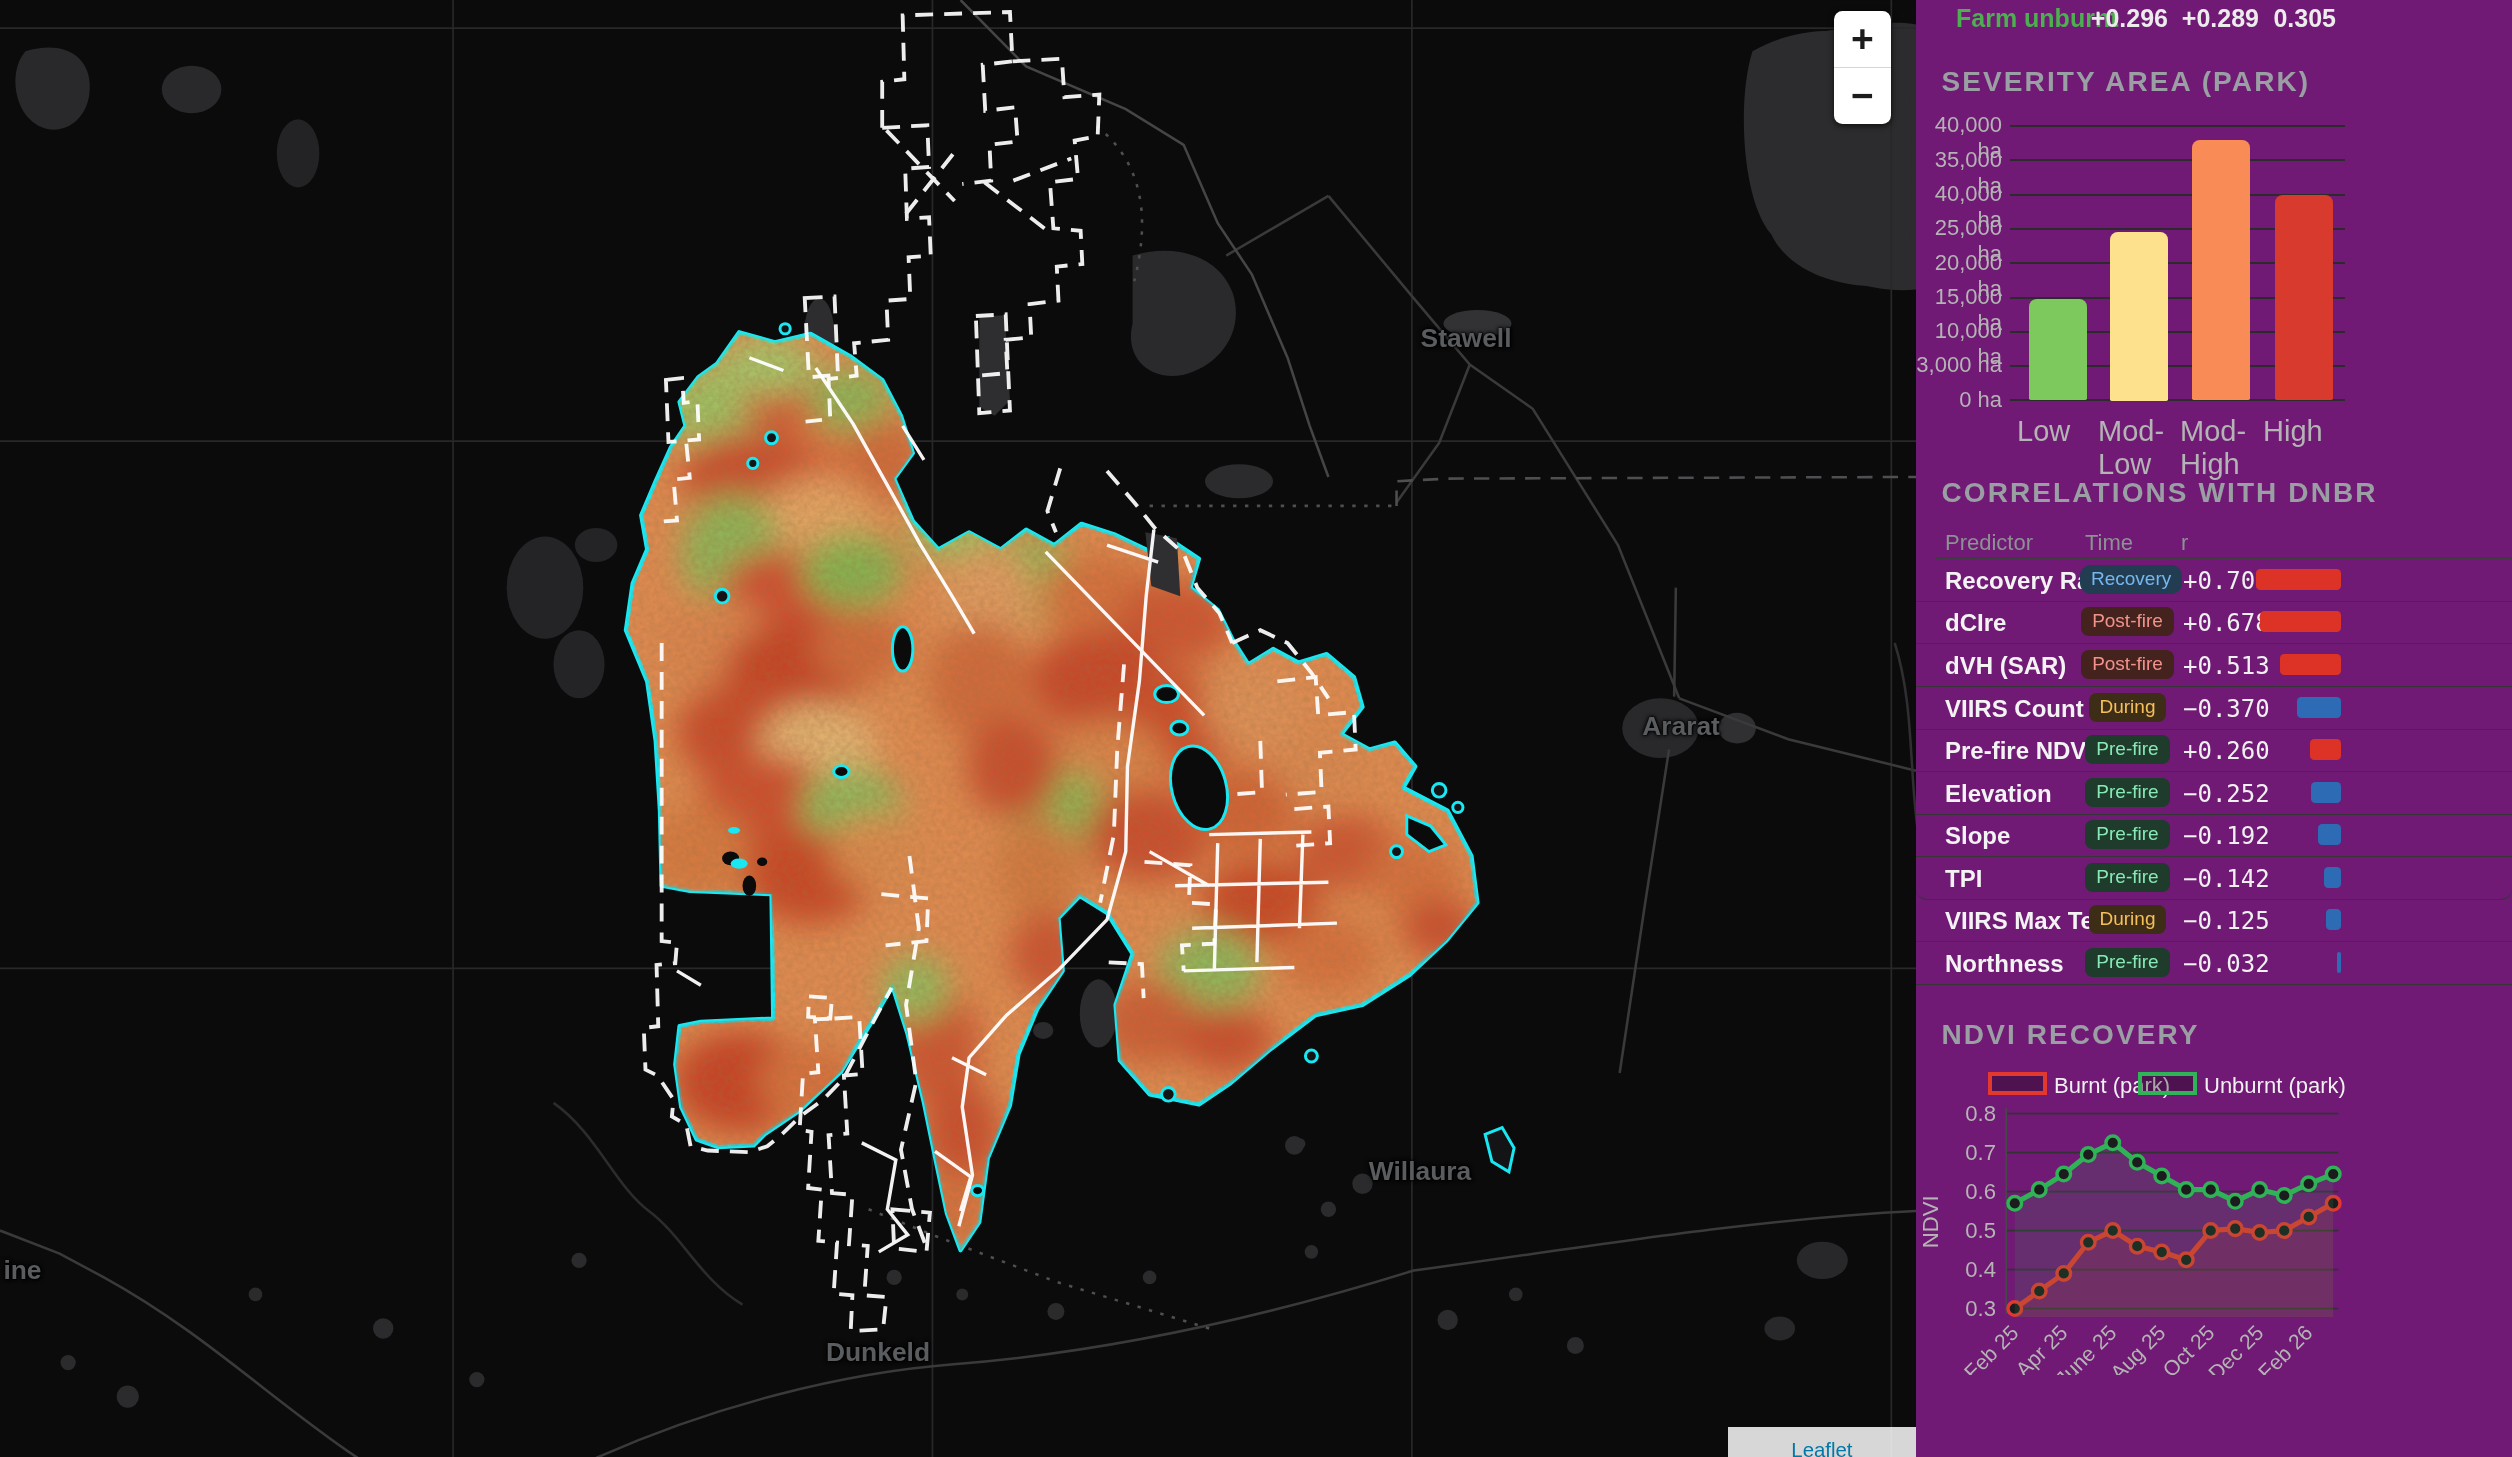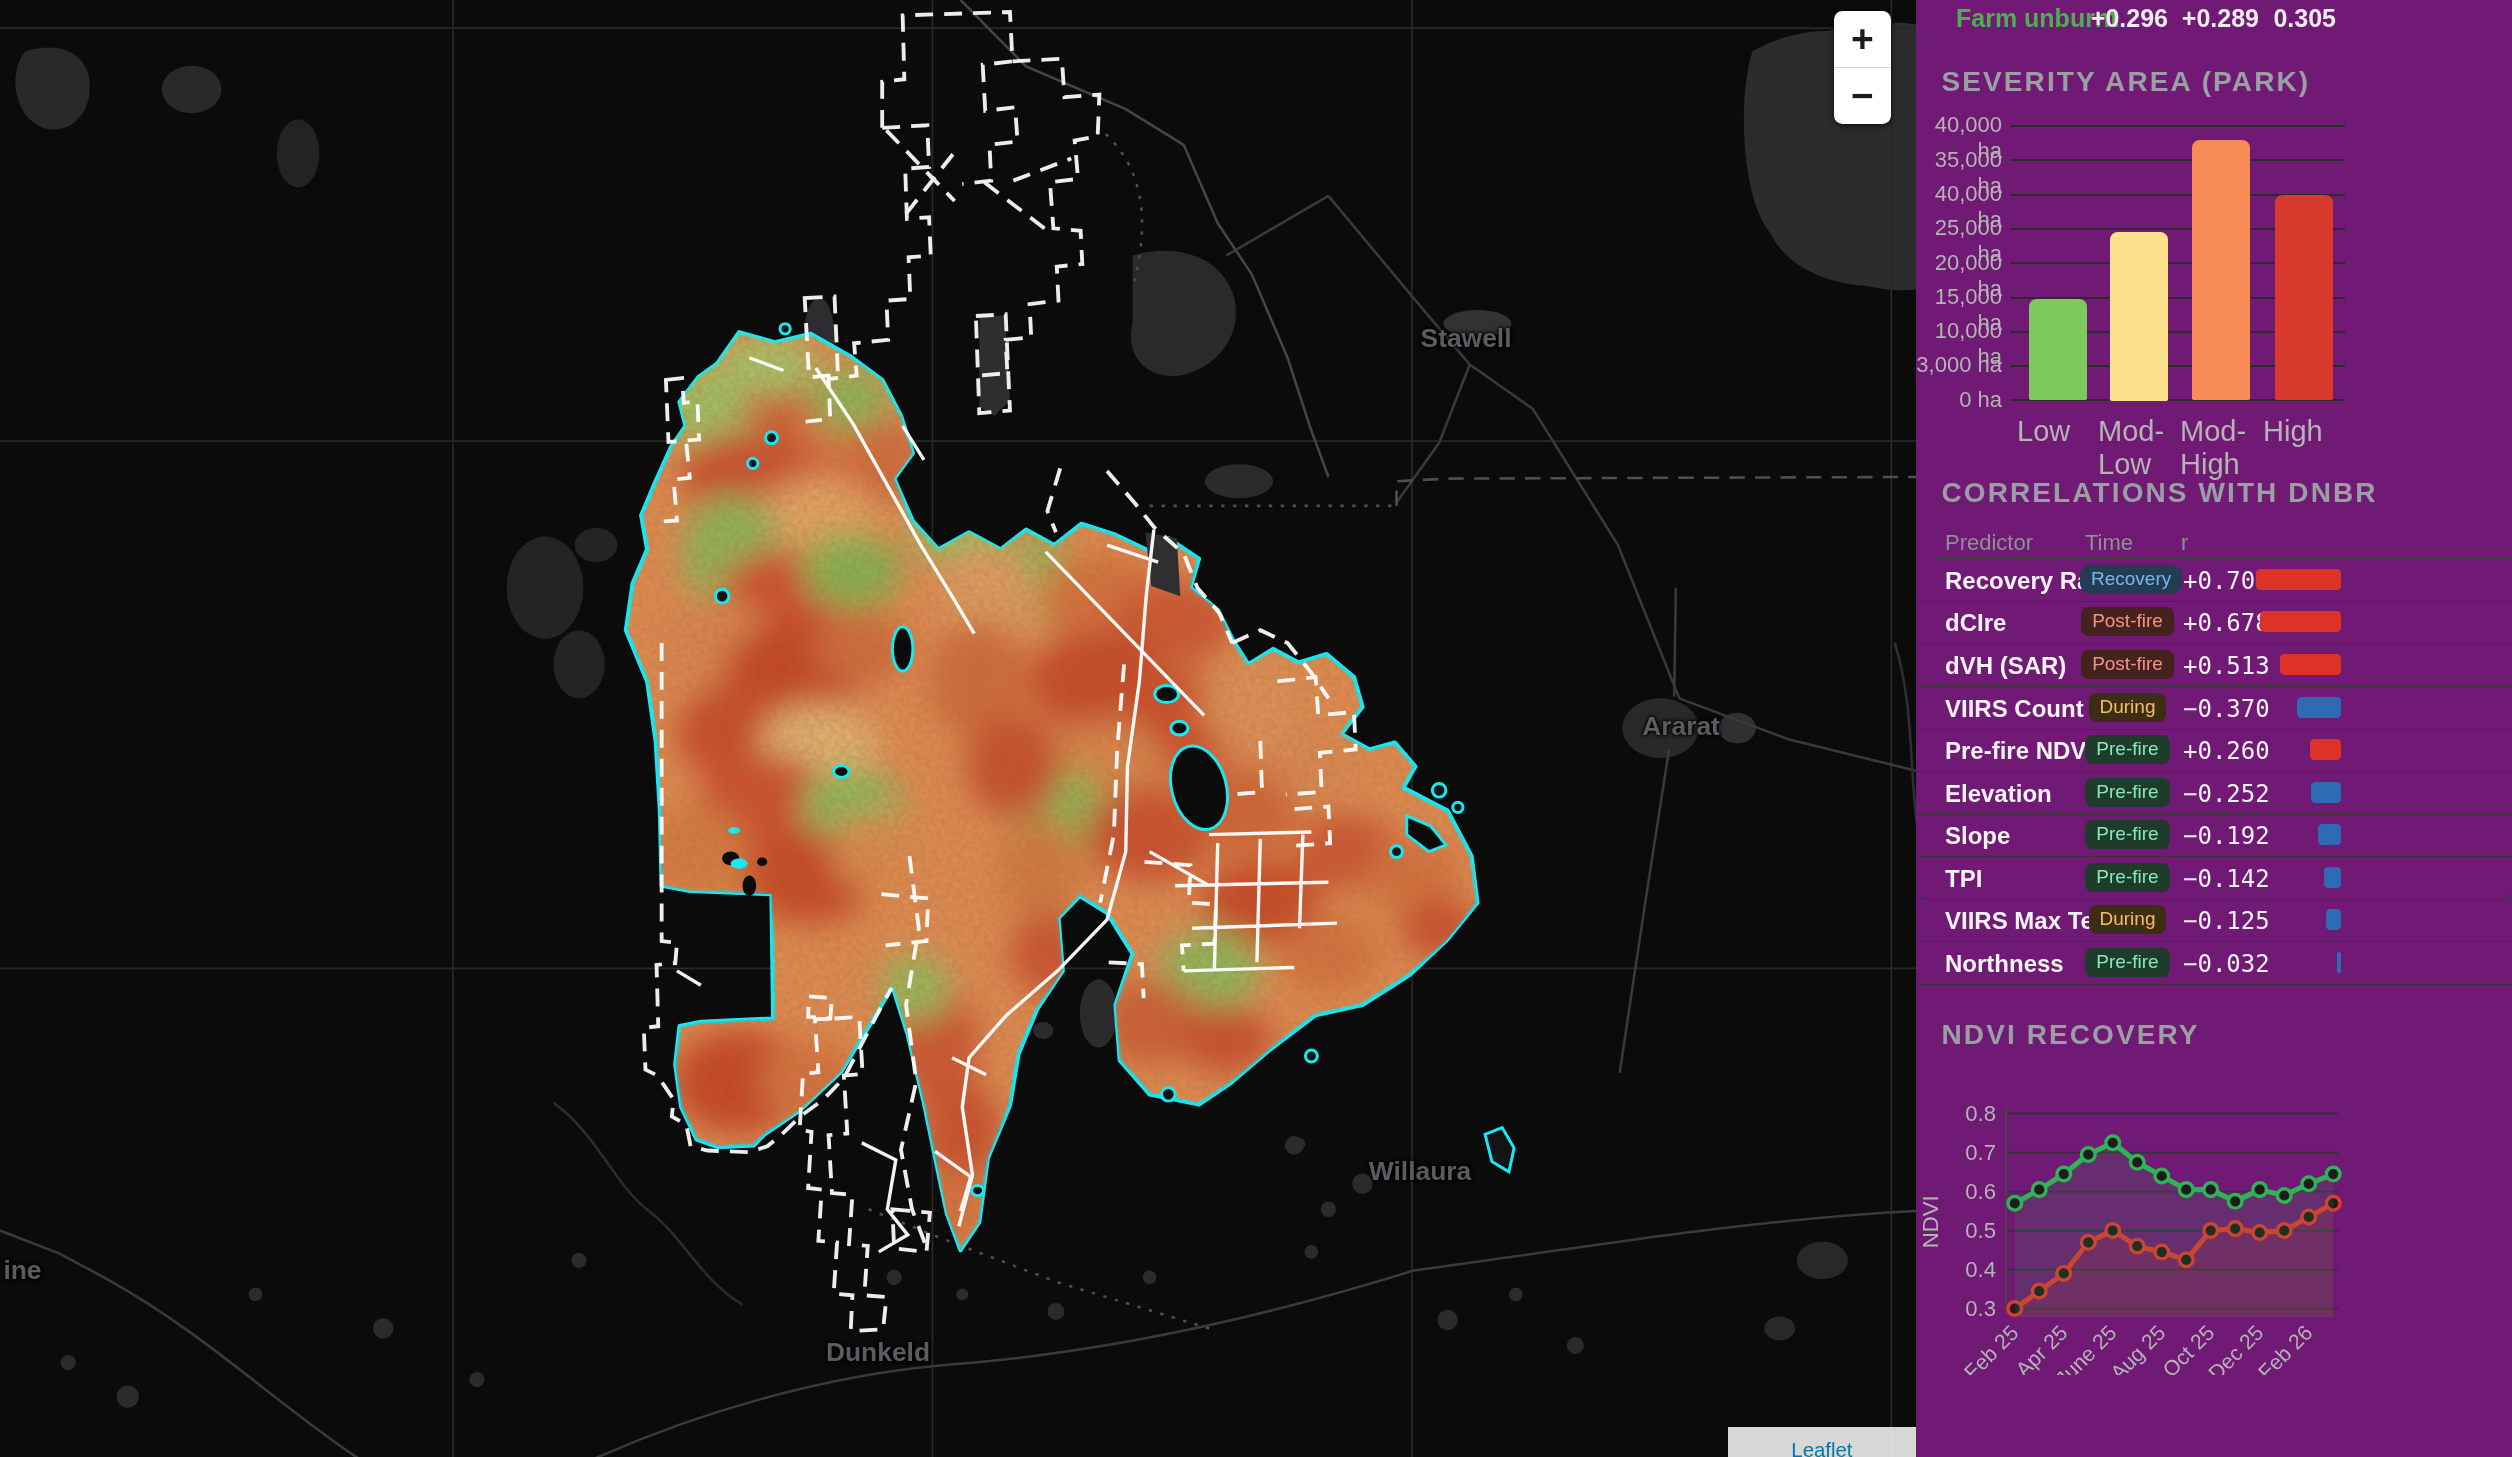--- a/index.html
+++ b/index.html
@@ -387,20 +387,26 @@
       </div>
       <div class="corr-row" style="top: 941px;">
         <div class="corr-pred">Northness</div>
         <div class="badge-wrap"><span class="badge prefire">Pre-fire</span></div>
         <div class="corr-r">−0.032</div>
         <div class="corr-bar" style="width: 3.8px; right: 171px; background: rgb(45, 108, 181);"></div>
       </div>
     </div>
 
   <div class="sec-title" style="top:1019px">NDVI RECOVERY</div>
+  <div id="ndvi-legend">
+    <span class="leg-swatch" style="left:72px;border-color:#e3382e;"></span>
+    <span class="leg-label" style="left:138px">Burnt (park)</span>
+    <span class="leg-swatch" style="left:222px;border-color:#2fb356;"></span>
+    <span class="leg-label" style="left:288px">Unburnt (park)</span>
+  </div>
   <svg id="ndvi-chart" class="abs" style="top:1094px;left:0" width="596" height="281" viewBox="0 0 700 330">
       <line x1="106" y1="252" x2="496" y2="252" stroke="#323234" stroke-width="2"></line>
       <text x="94" y="261" text-anchor="end" font-size="26" fill="#b4b4b4">0.3</text>
       <line x1="106" y1="206.2" x2="496" y2="206.2" stroke="#323234" stroke-width="2"></line>
       <text x="94" y="215.2" text-anchor="end" font-size="26" fill="#b4b4b4">0.4</text>
       <line x1="106" y1="160.39999999999998" x2="496" y2="160.39999999999998" stroke="#323234" stroke-width="2"></line>
       <text x="94" y="169.39999999999998" text-anchor="end" font-size="26" fill="#b4b4b4">0.5</text>
       <line x1="106" y1="114.6" x2="496" y2="114.6" stroke="#323234" stroke-width="2"></line>
       <text x="94" y="123.6" text-anchor="end" font-size="26" fill="#b4b4b4">0.6</text>
       <line x1="106" y1="68.80000000000001" x2="496" y2="68.80000000000001" stroke="#323234" stroke-width="2"></line>

